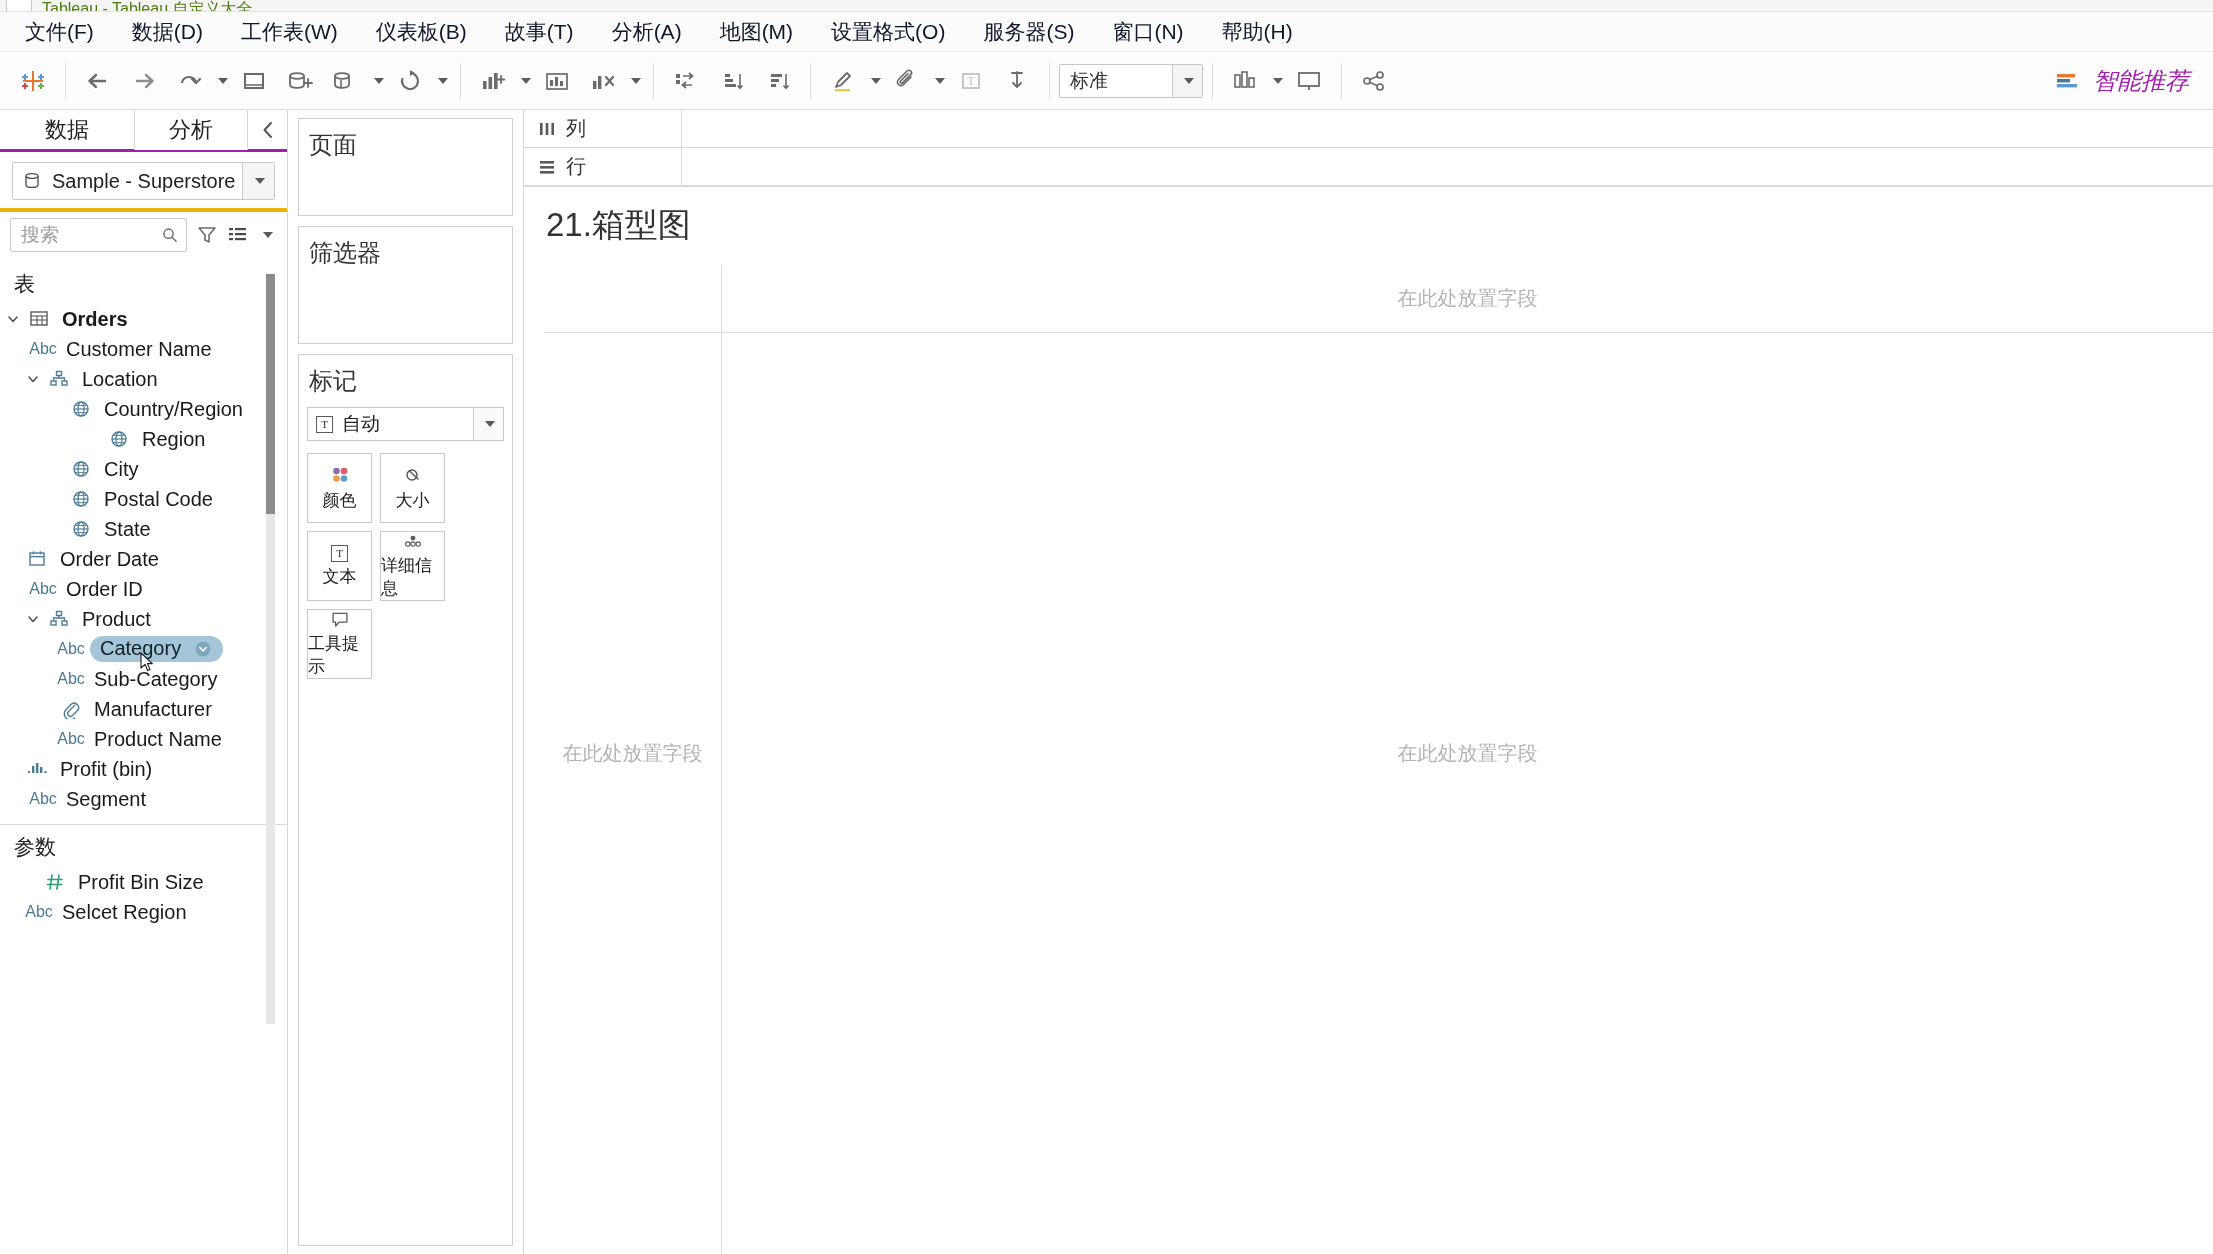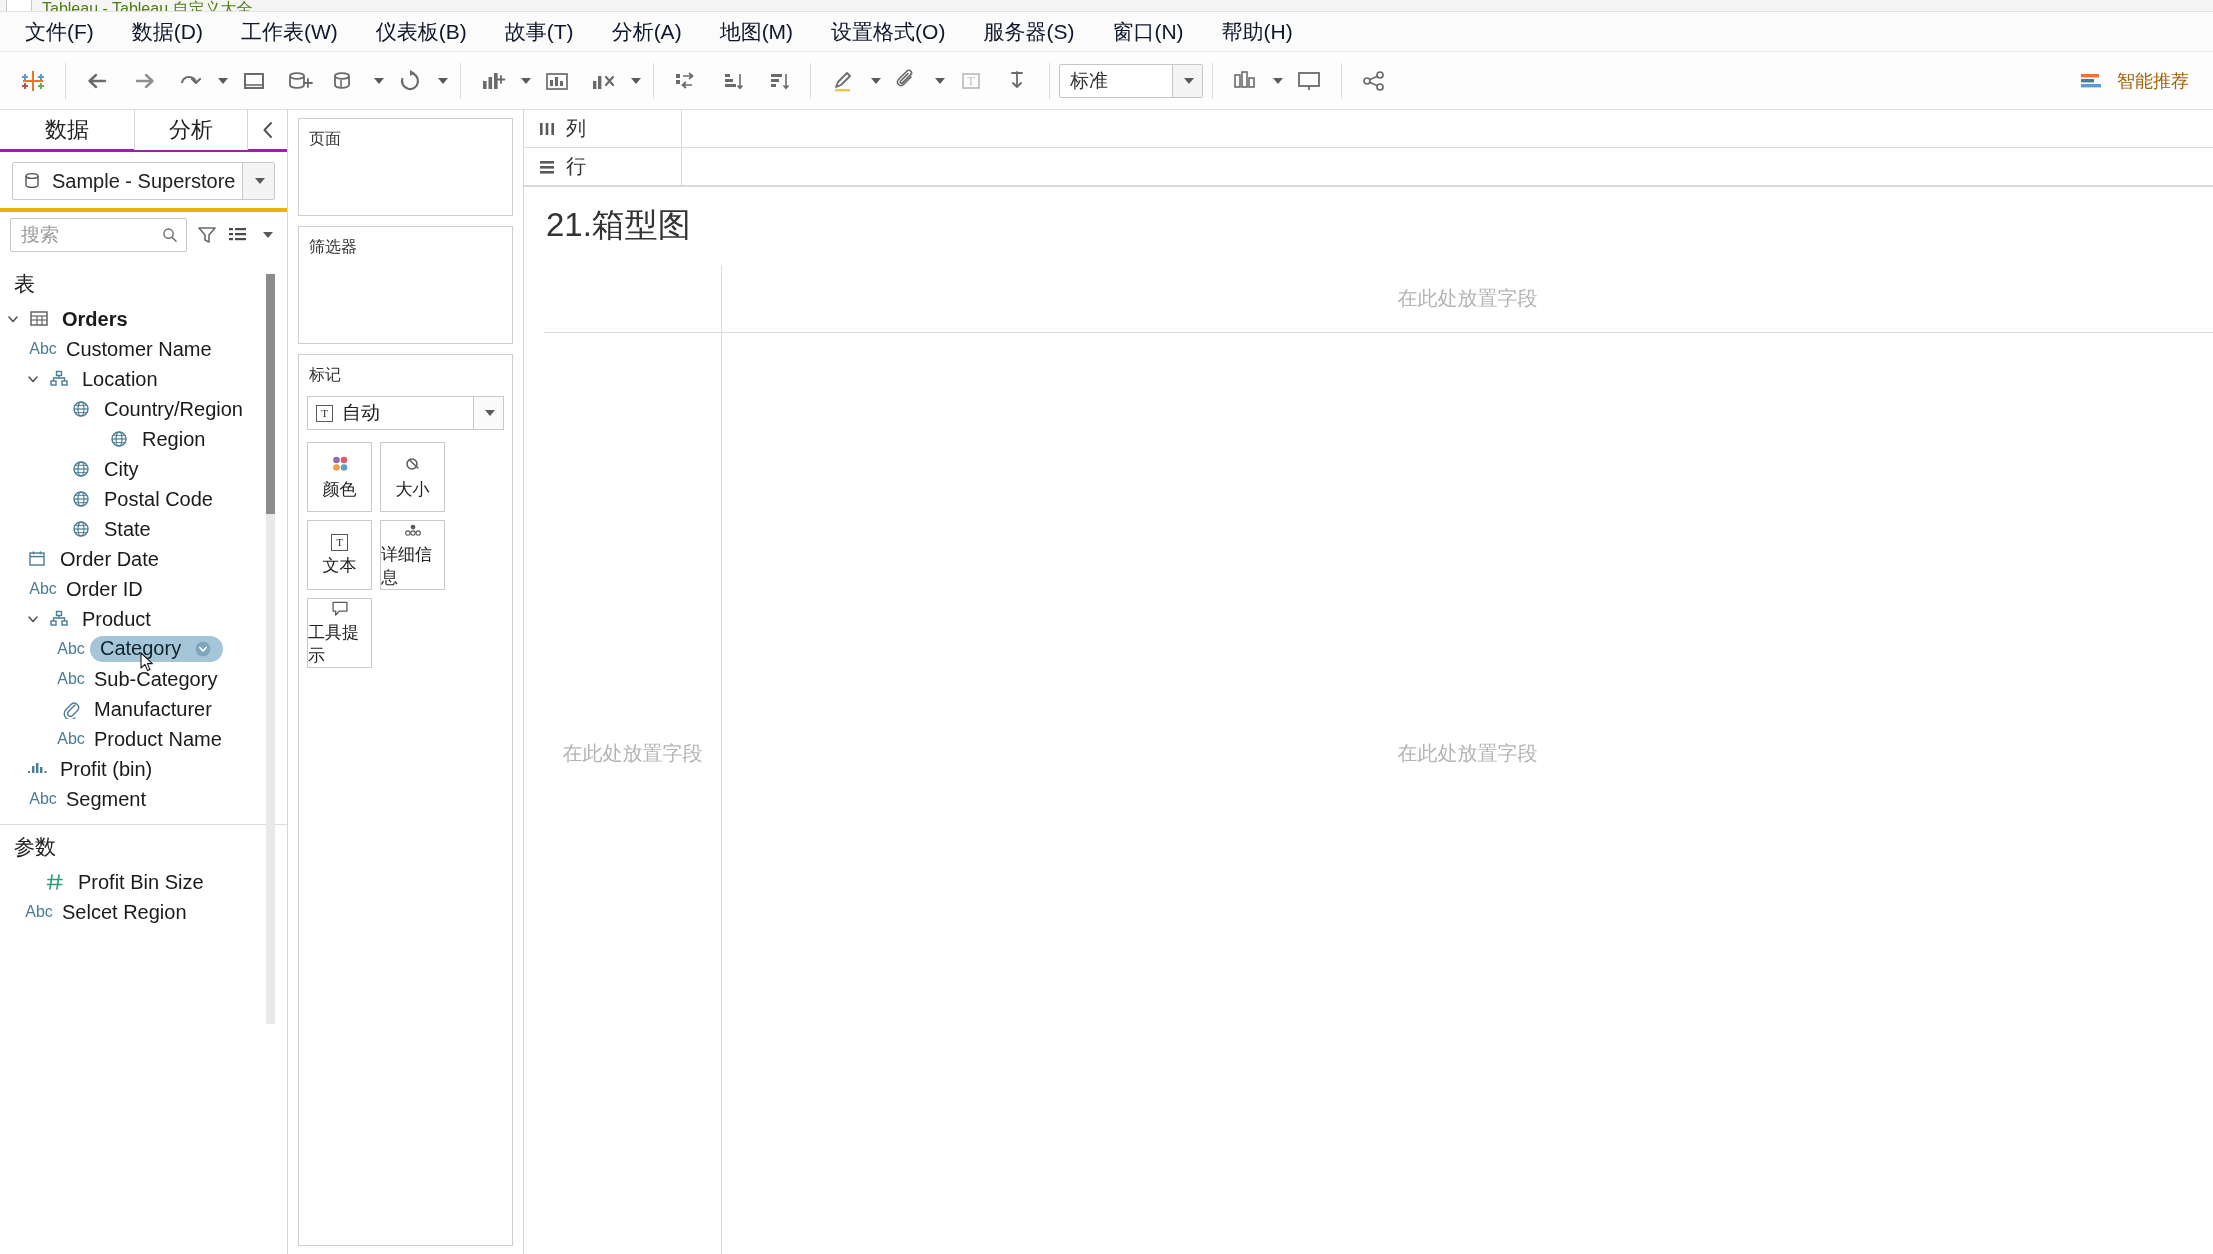--- a/index.html
+++ b/index.html
@@ -52,21 +52,21 @@
     width: 144px; height: 34px; border:1px solid #c6c6c6; background:#fff;
     display:flex; align-items:center; justify-content:space-between;
     font-size:19px; color:#333; padding-left:10px; cursor:pointer; border-radius:2px;
   }
   .fit-select .dd {
     width:30px;height:32px;border-left:1px solid #c6c6c6;display:flex;
     align-items:center;justify-content:center;background:#f4f4f4;
   }
   .spacer { flex:1 1 auto; }
   .smart-rec { display:flex; align-items:center; gap:10px; padding-right:14px; cursor:pointer;}
-  .smart-rec span { font-size:18px; color:#a16207; }
+  .smart-rec span { font-size:24px; color:#a21caf;font-style:italic; }
 
   
   .body { flex:1 1 auto; display:flex; min-height:0; }
 
   
   .datapane {
     width: 288px; flex:0 0 288px; border-right:1px solid #d6d6d6;
     display:flex; flex-direction:column; background:#fff; position:relative;
   }
   .dp-tabs { display:flex; height:42px; flex:0 0 42px; border-bottom:3px solid #a21caf; align-items:stretch; }
@@ -123,21 +123,21 @@
     position:absolute; right:12px; width:9px; background:#e8e8e8; border-radius:0;
   }
   .dp-thumb { position:absolute; left:0; width:9px; background:#8c8c8c; }
 
   
   .shelfcol {
     width: 236px; flex:0 0 236px; background:#fff; padding: 8px 10px 8px 10px;
     display:flex; flex-direction:column; gap:10px; border-right:1px solid #d6d6d6;
   }
   .card { border:1px solid #cfcfcf; background:#fff; }
-  .card-hd { font-size:16px; color:#333; padding: 10px 0 0 10px; }
+  .card-hd { font-size:24px; color:#333; padding: 10px 0 0 10px; }
   .card.pages { height: 98px; }
   .card.filters { height: 118px; }
   .card.marks { flex:1 1 auto; display:flex; flex-direction:column; }
 
   .mark-type {
     margin: 10px 8px 0 8px; height:34px; border:1px solid #c9c9c9; background:#fff;
     display:flex; align-items:center; padding-left:8px; cursor:pointer;
   }
   .mark-type .mt-label { font-size:19px; color:#222; margin-left:9px; }
   .mark-type .dd { margin-left:auto; width:30px;height:32px; border-left:1px solid #c9c9c9;

